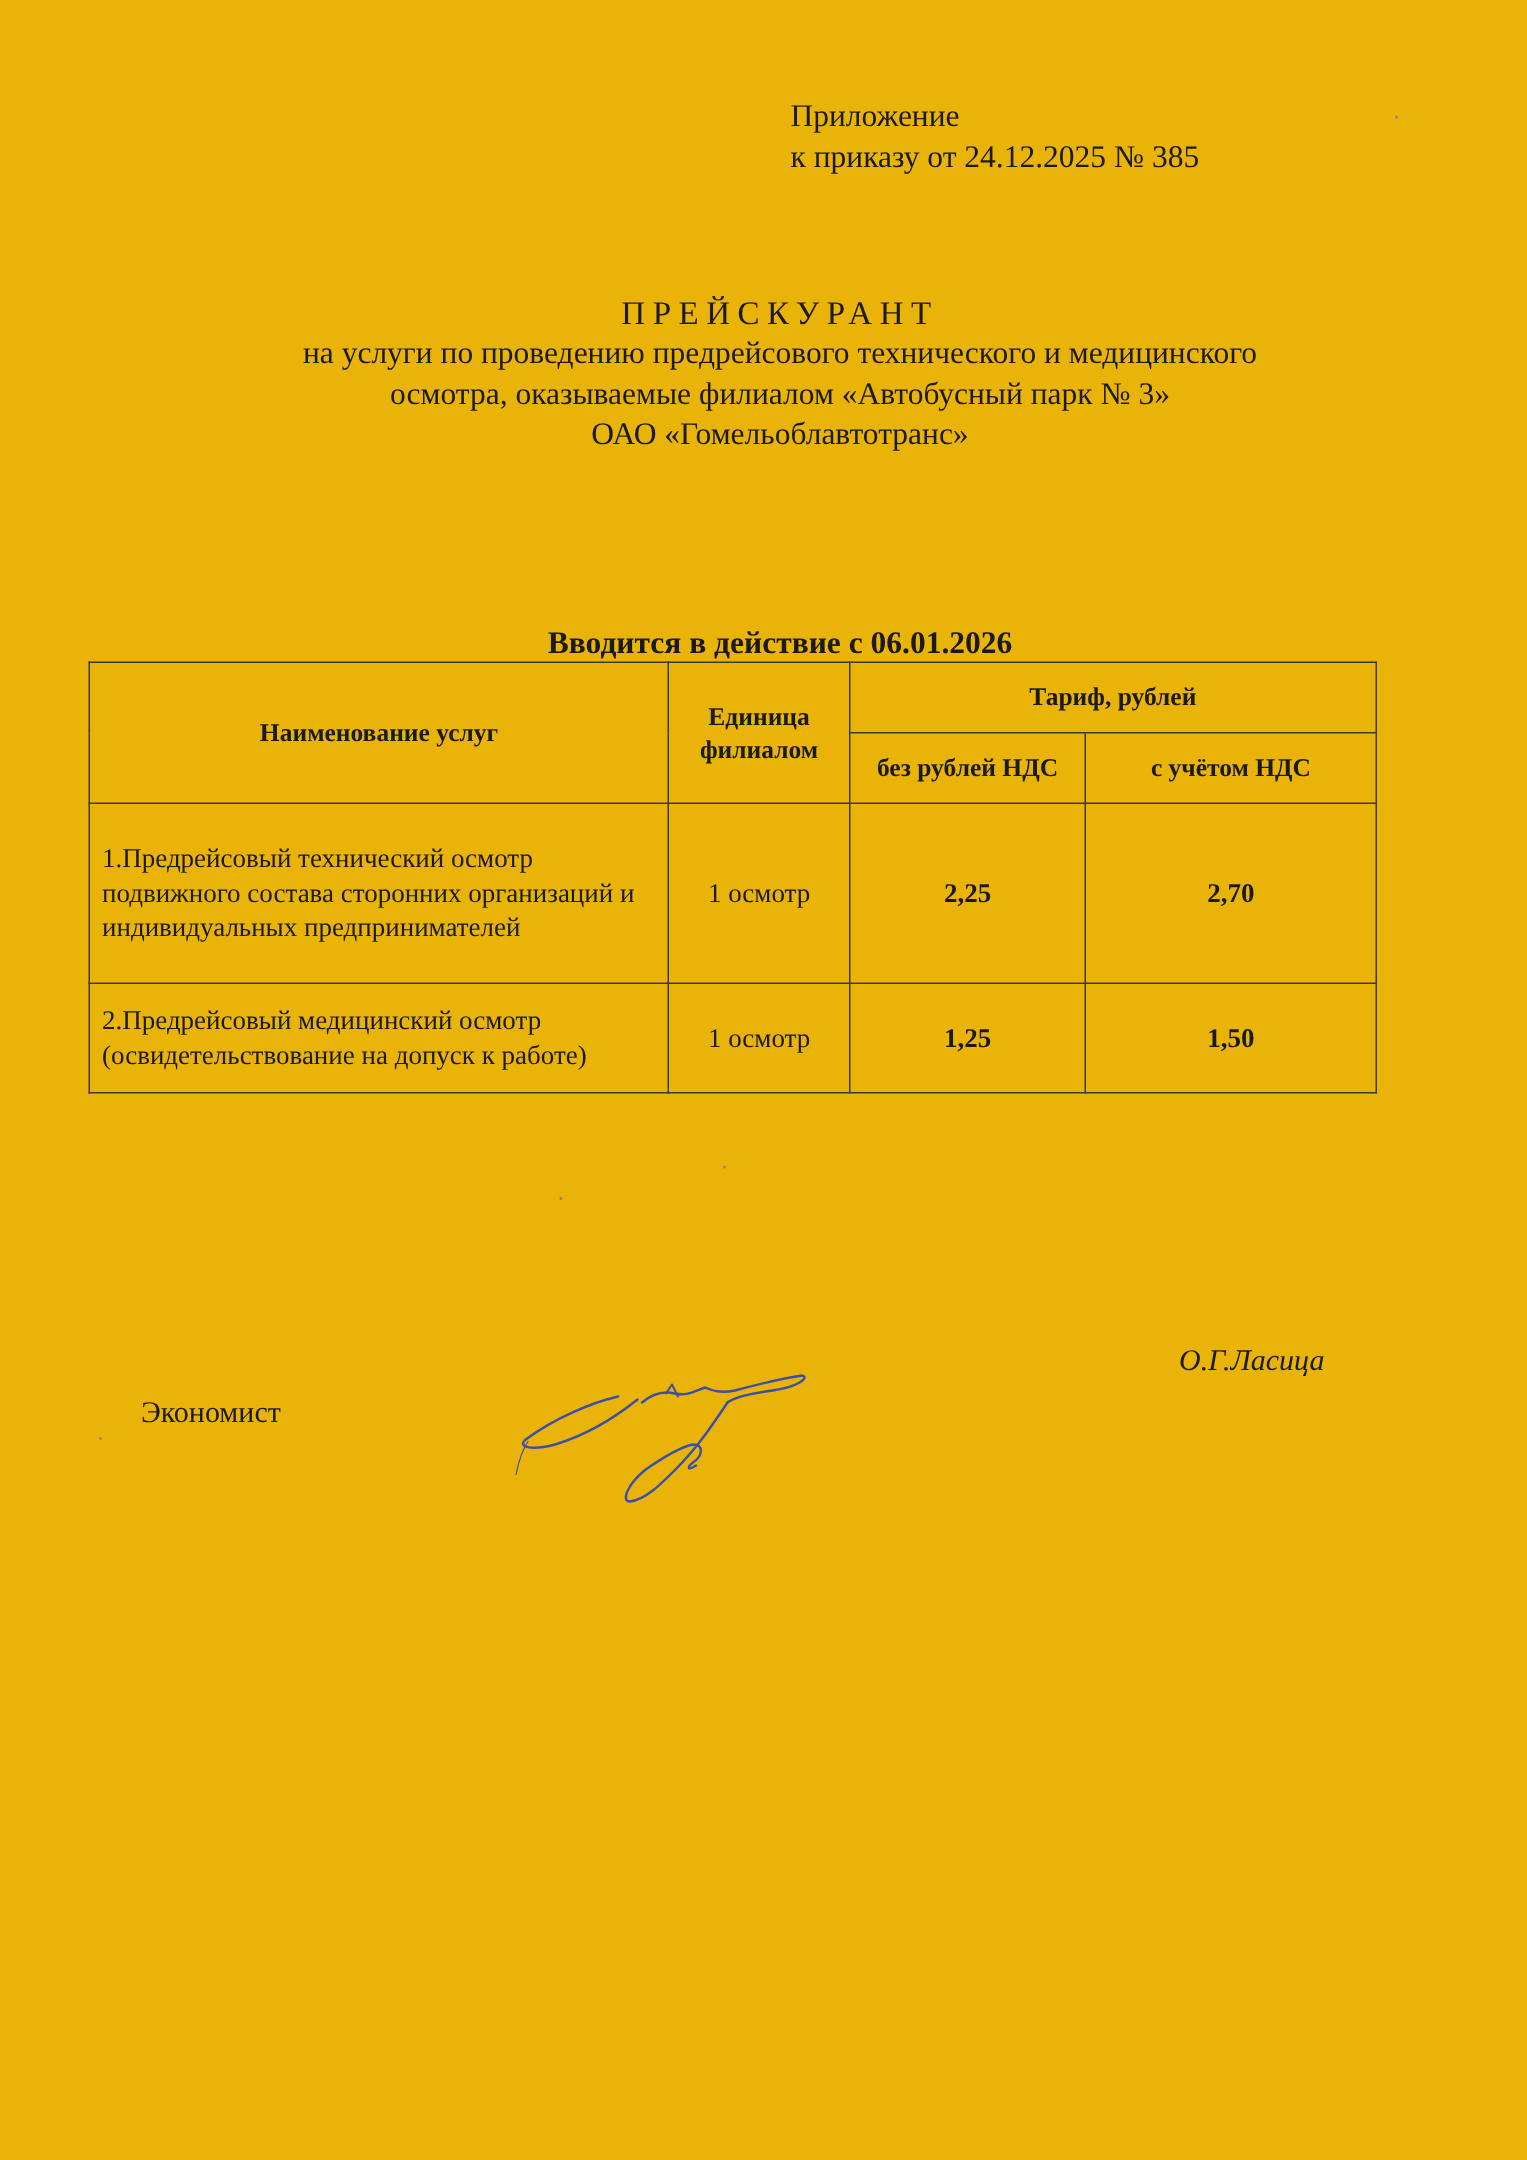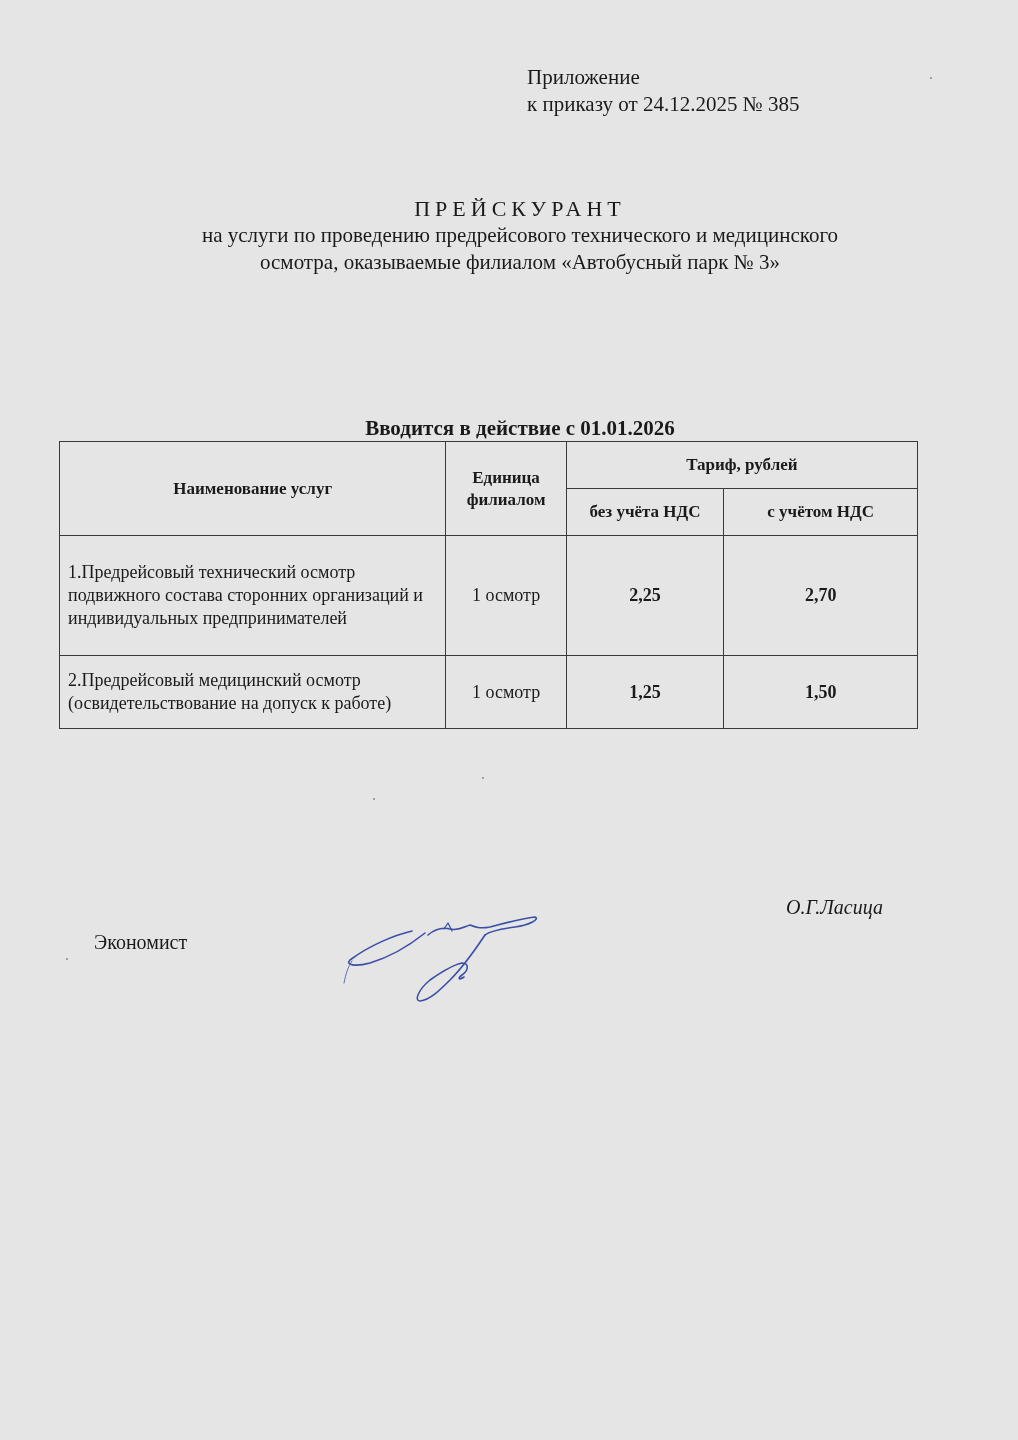--- a/index.html
+++ b/index.html
@@ -12,21 +12,21 @@
       height: 1440px;
       position: relative;
       overflow: hidden;
       font-family: "Liberation Serif", "DejaVu Serif", serif;
       color: #1a1a1a;
     }
     .page {
       position: absolute;
       left: 0; top: 0;
       width: 1018px; height: 1440px;
-      background: #e5e5e5;
+      background: #eab308;
     }
     .appendix {
       position: absolute;
       left: 527px;
       top: 64px;
       font-size: 21px;
       line-height: 27px;
     }
     .title-block {
       position: absolute;
@@ -120,39 +120,40 @@
 
   <div class="appendix">
     <div>Приложение</div>
     <div>к приказу от 24.12.2025 № 385</div>
   </div>
 
   <div class="title-block">
     <div class="title-main">ПРЕЙСКУРАНТ</div>
     <div>на услуги по проведению предрейсового технического и медицинского</div>
     <div>осмотра, оказываемые филиалом «Автобусный парк № 3»</div>
+    <div>ОАО «Гомельоблавтотранс»</div>
   </div>
 
-  <div class="effective">Вводится в действие с 01.01.2026</div>
+  <div class="effective">Вводится в действие с 06.01.2026</div>
 
   <table class="price">
     <colgroup>
       <col class="col-name">
       <col class="col-unit">
       <col class="col-novat">
       <col class="col-vat">
     </colgroup>
     <thead>
       <tr class="hdr-row1">
         <th rowspan="2">Наименование услуг</th>
         <th rowspan="2">Единица филиалом</th>
         <th colspan="2">Тариф, рублей</th>
       </tr>
       <tr class="hdr-row2">
-        <th>без учёта НДС</th>
+        <th>без рублей НДС</th>
         <th>с учётом НДС</th>
       </tr>
     </thead>
     <tbody>
       <tr class="row1">
         <td class="name">1.Предрейсовый технический осмотр подвижного состава сторонних организаций и индивидуальных предпринимателей</td>
         <td class="unit">1 осмотр</td>
         <td class="novat">2,25</td>
         <td class="vat">2,70</td>
       </tr>

